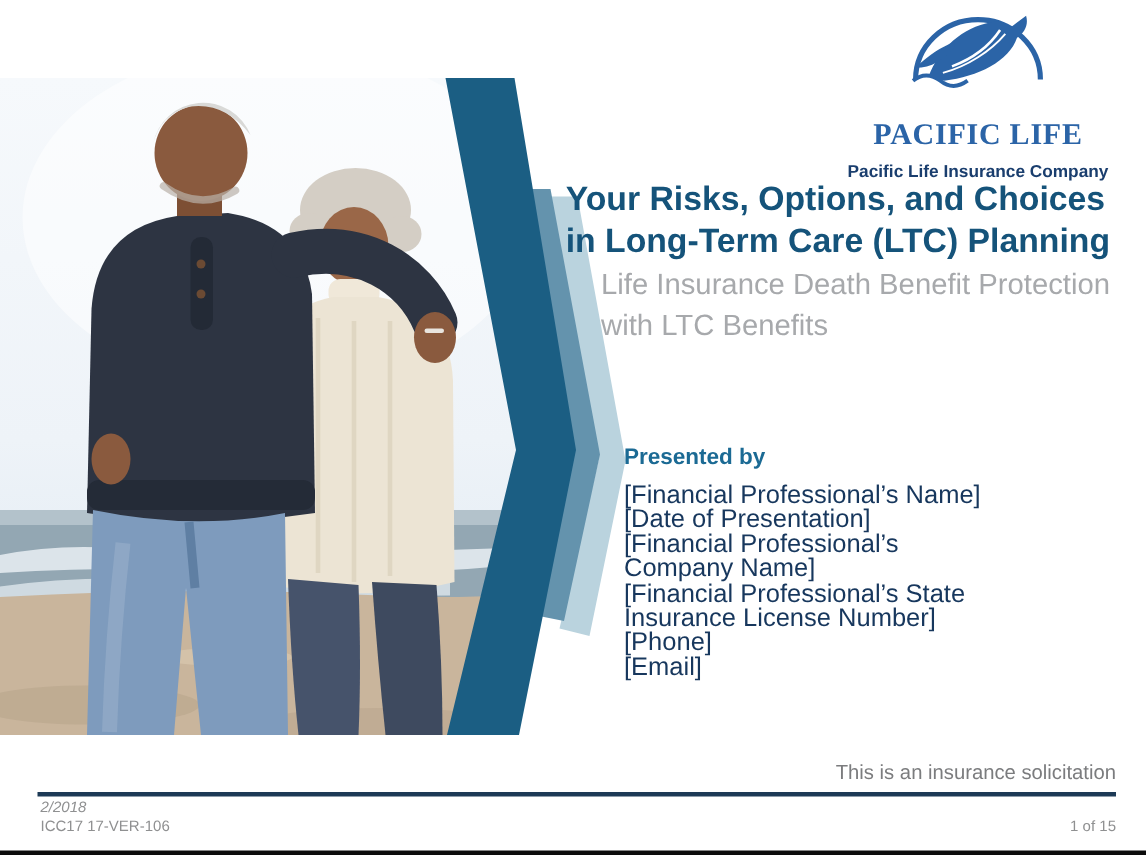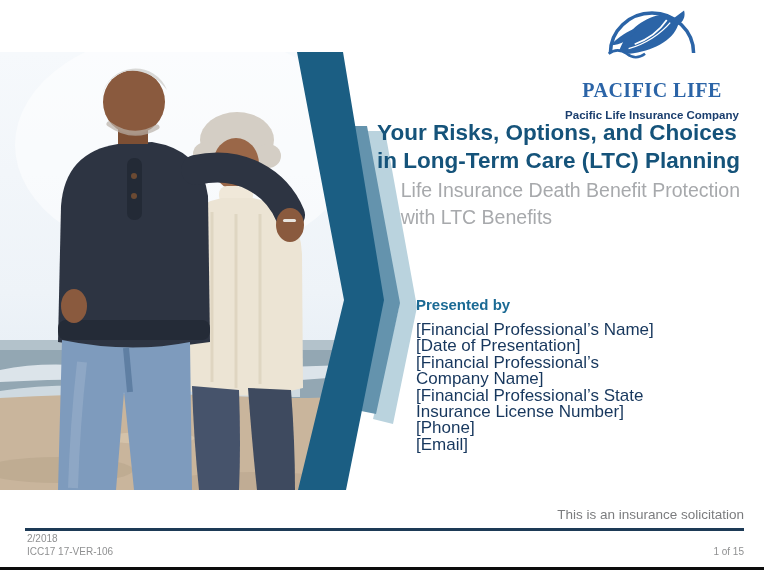--- a/index.html
+++ b/index.html
@@ -34,21 +34,21 @@
     font-size:19.5px; line-height:27px; color:var(--subtitle-gray,#a7a9ac); white-space:nowrap;
   }
 
   .presented { position:absolute; top:296px; left:416px; width:252px; }
   .presented-heading { margin:0 0 9px 0; font-size:15px; font-weight:bold; color:var(--accent-teal,#1b6a94); }
   .presented-line { font-size:17px; line-height:16.4px; color:var(--body-navy,#17375d); }
 
   .solicitation { position:absolute; top:507px; right:20px; font-size:13.5px; color:var(--footer-gray,#7b7c7e); }
   .rule { position:absolute; top:528px; left:25px; width:719px; height:3px; background:var(--footer-line-navy,#1d3a56); }
   .meta { font-size:10px; color:#8f9091; }
-  .meta-date { position:absolute; top:533px; left:27px; }
+  .meta-date { position:absolute; top:533px; left:27px;font-style:italic; }
   .meta-form { position:absolute; top:546px; left:27px; }
   .meta-page { position:absolute; top:546px; right:20px; }
   .bottom-bar { position:absolute; top:567px; left:0; width:764px; height:3px; background:#0c0c0c; }
 </style>
 </head>
 <body>
 
 <div class="slide" style="--logo-blue: #2b64a7; --brand-navy: #1a3e6e; --title-blue: #15537a; --subtitle-gray: #a7a9ac; --accent-teal: #1b6a94; --body-navy: #17375d; --chevron-dark: #1b5e83; --chevron-medium: #6493ad; --chevron-light: #bad3de; --footer-gray: #7b7c7e; --footer-line-navy: #1d3a56;">
 
   <svg class="art" viewBox="0 0 764 573" aria-hidden="true">

